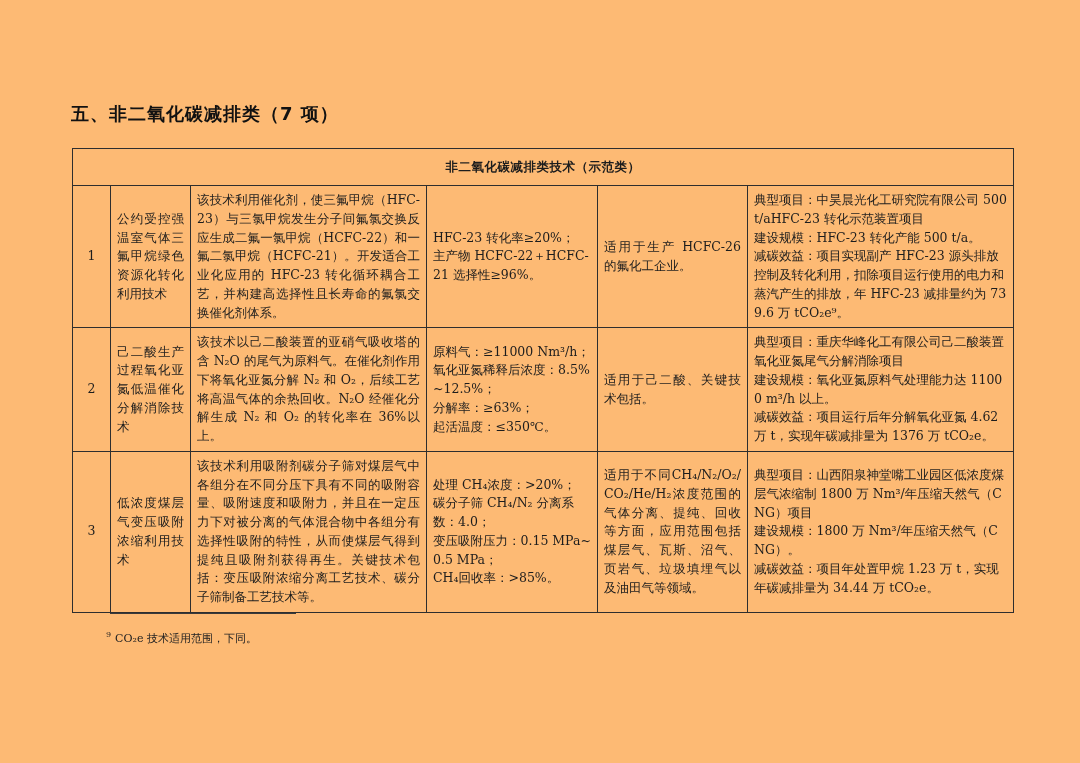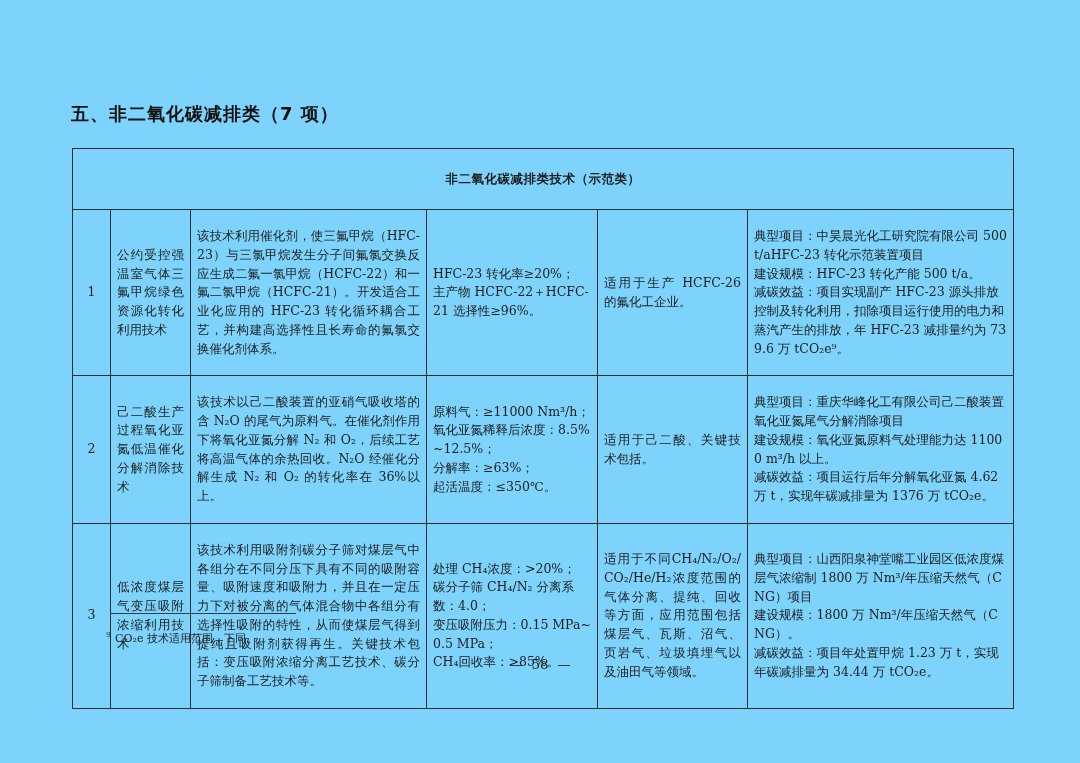--- a/index.html
+++ b/index.html
@@ -2,35 +2,35 @@
 <html lang="zh"><head>
 <meta charset="utf-8">
 <style>
   html,body { margin:0; padding:0; }
   body {
     width:1080px; height:763px; background:#ffffff; overflow:hidden;
     font-family:"DejaVu Serif","Liberation Serif",serif;
     color:#1d1d1d;
     -webkit-font-smoothing:antialiased;
   }
-  .page { position:relative; width:1080px; height:763px; background:#7dd3fc;text-decoration:underline; }
+  .page { position:relative; width:1080px; height:763px; background:#fdba74;text-decoration:underline; }
 
   .doc-title {
     position:absolute; left:71px; top:102px; margin:0;
     font-family:"DejaVu Sans","Liberation Sans",sans-serif;
     font-size:18px; font-weight:bold; letter-spacing:1px; color:#111;
   }
 
   table.tech-table {
     position:absolute; left:72px; top:148px; width:941px;
     border-collapse:collapse; table-layout:fixed;
   }
   .tech-table td, .tech-table th {
     border:1.6px solid #2e2e2e;
-    padding:17px 6px;
+    padding:5px 6px;
     font-size:12.5px; line-height:1.5;
     word-break:break-all; overflow:hidden;
     vertical-align:middle;
   }
   .caption-cell {
     text-align:center; font-weight:bold; height:26px;
     font-family:"DejaVu Sans","Liberation Sans",sans-serif;
     font-size:13.5px; letter-spacing:0.5px;
   }
   .tech-table th {
@@ -124,15 +124,14 @@
         <td class="cell-project">典型项目：山西阳泉神堂嘴工业园区低浓度煤层气浓缩制 1800 万 Nm³/年压缩天然气（CNG）项目
 建设规模：1800 万 Nm³/年压缩天然气（CNG）。
 减碳效益：项目年处置甲烷 1.23 万 t，实现年碳减排量为 34.44 万 tCO₂e。</td>
       </tr>
     </tbody>
   </table>
 
   <div class="footnote-rule"></div>
   <div class="footnote"><sup>9</sup><span>CO₂e 技术适用范围，下同。</span></div>
 
-  <div class="page-num">—  58  —</div>
 
 </div>
 
 </body></html>

